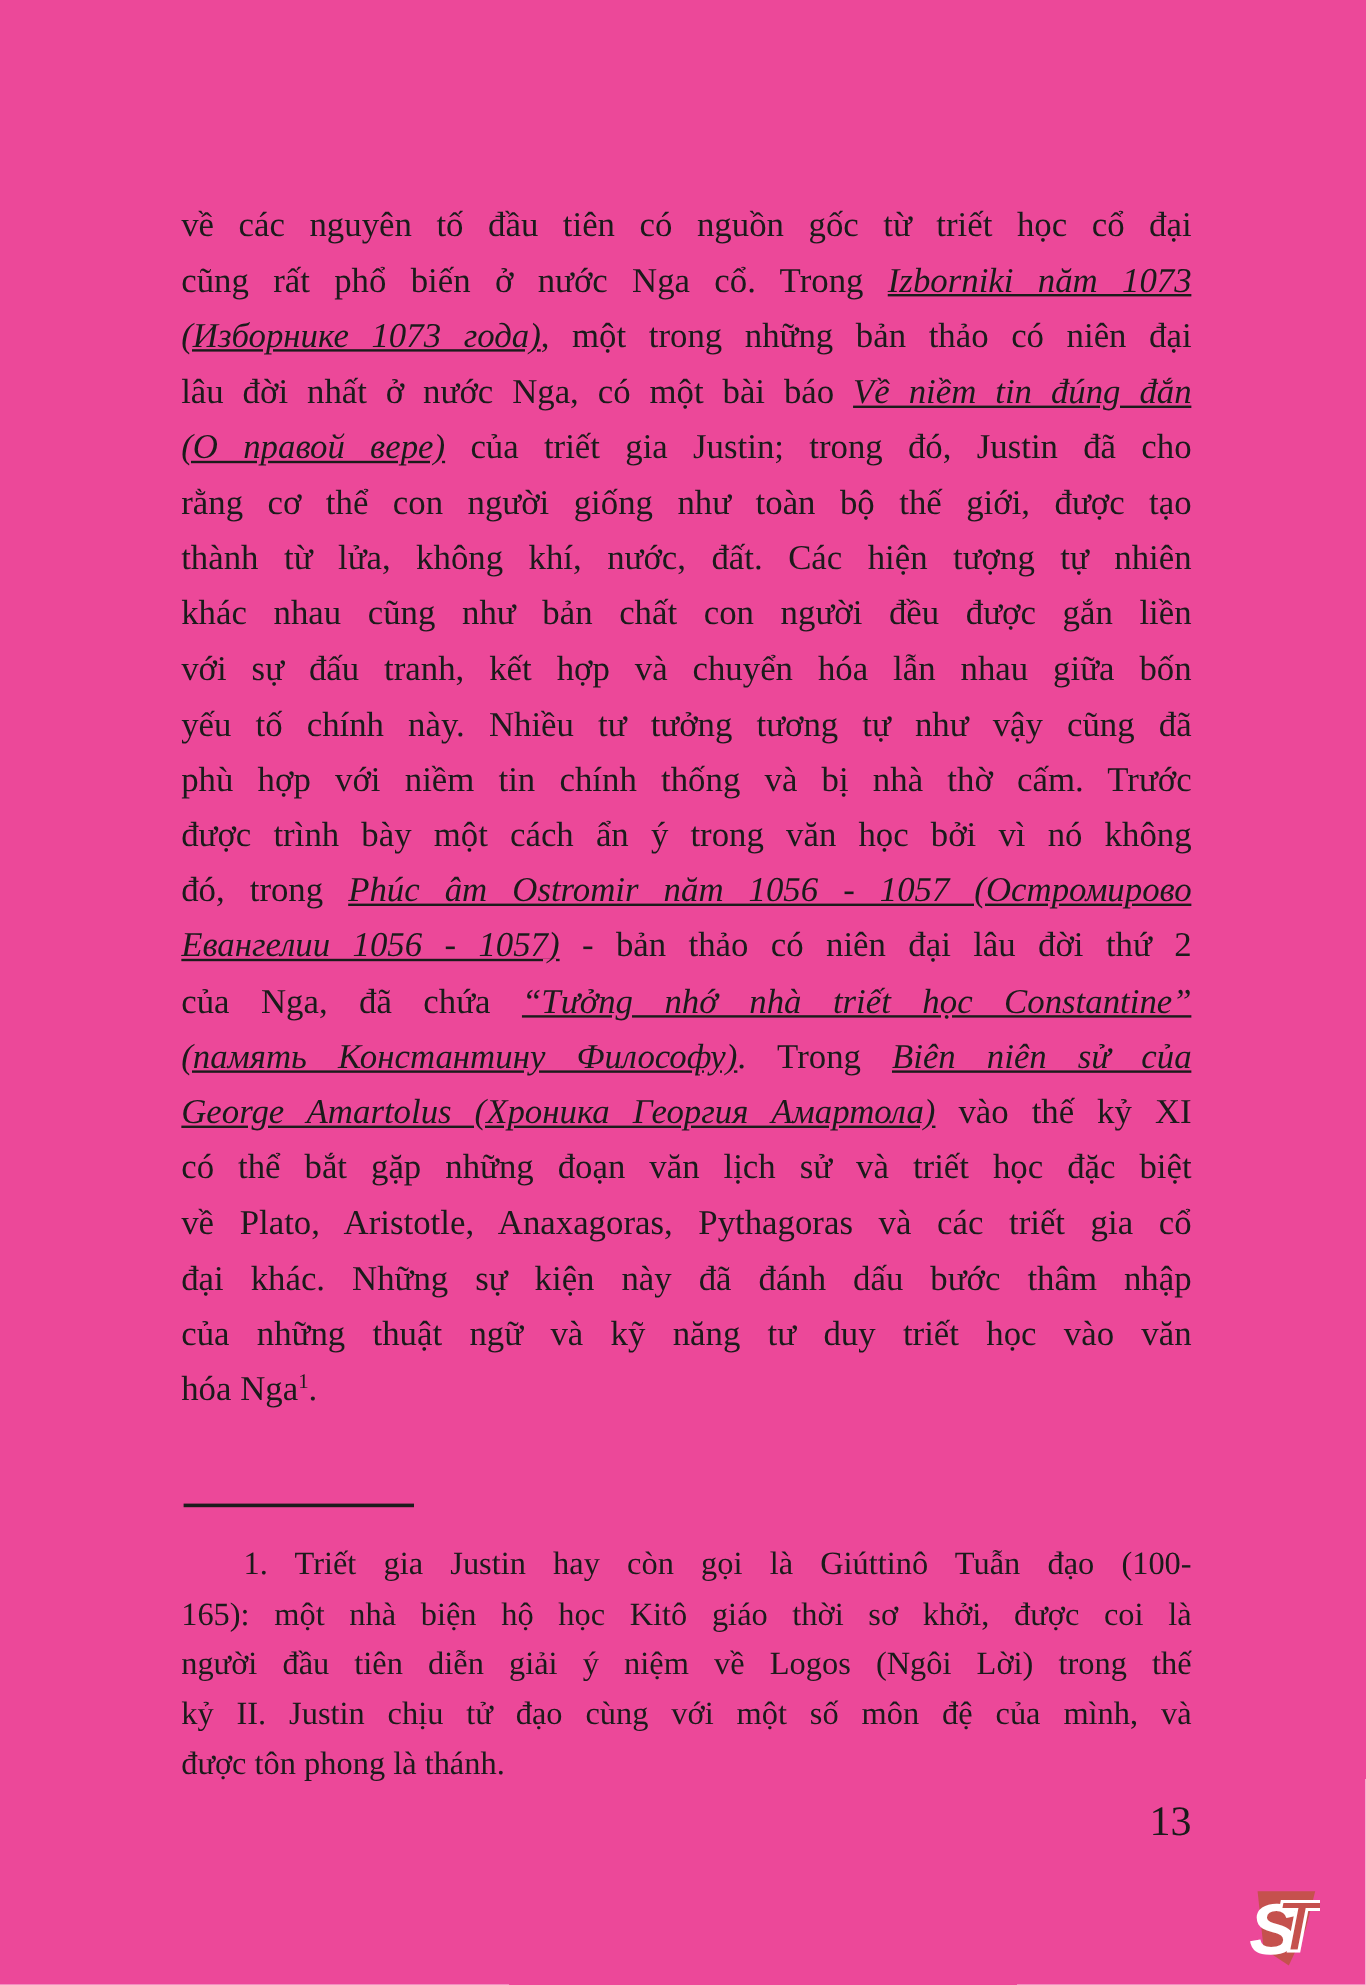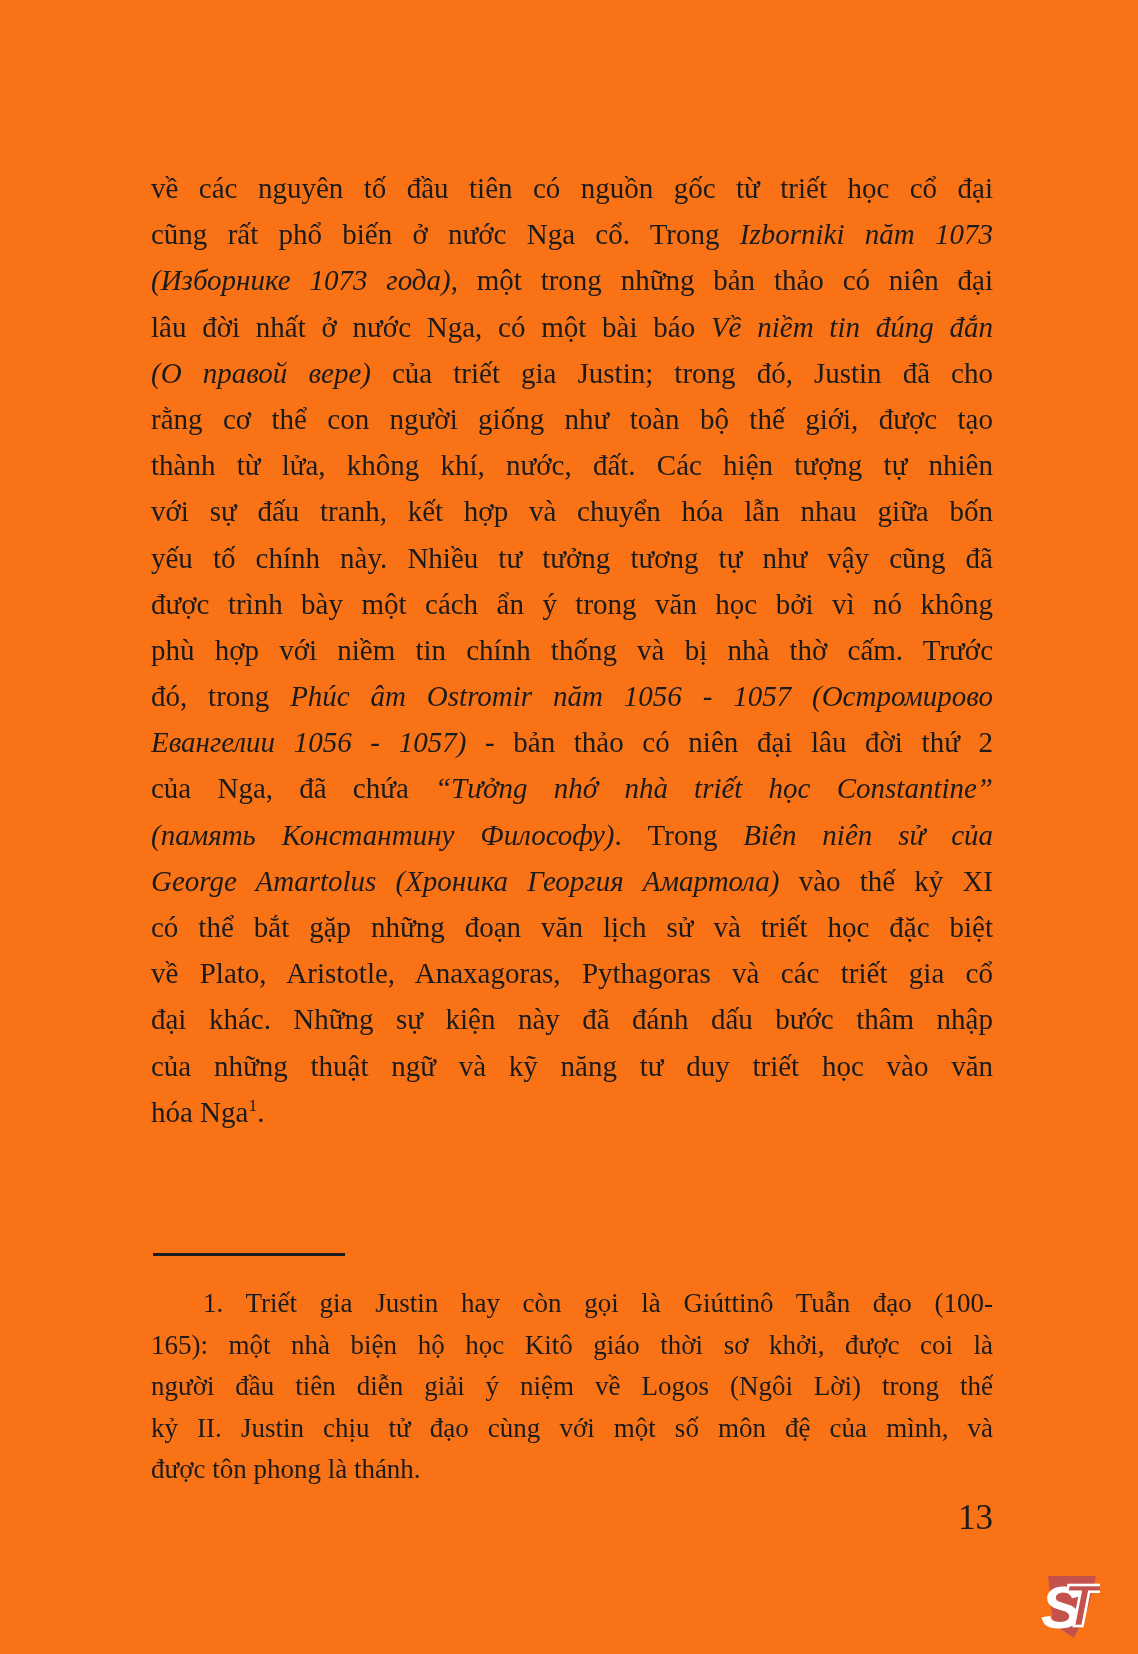--- a/index.html
+++ b/index.html
@@ -4,21 +4,21 @@
 <style>
   html, body {
     margin: 0;
     padding: 0;
     background: #ffffff;
   }
   .book-page {
     position: relative;
     width: 1138px;
     height: 1654px;
-    background: #f97316;
+    background: #ec4899;
     color: #1b1b1b;
     font-family: "Liberation Serif", "DejaVu Serif", serif;
     overflow: hidden;
   }
   .main-paragraph {
     position: absolute;
     left: 151px;
     top: 165px;
     width: 842px;
     font-size: 29px;
@@ -29,21 +29,21 @@
     overflow: hidden;
     text-align: justify;
     text-align-last: justify;
     text-justify: inter-word;
   }
   .line.no-justify {
     text-align: left;
     text-align-last: left;
   }
   .line.indent { text-indent: 52px; }
-  em { font-style: italic; }
+  em { font-style: italic; text-decoration: underline; }
   sup {
     font-size: 0.6em;
     vertical-align: super;
     line-height: 0;
   }
   .footnote-separator {
     position: absolute;
     left: 153px;
     top: 1253px;
     width: 192px;
@@ -93,24 +93,25 @@
 <div class="book-page">
 
   <div class="main-paragraph">
       <div class="line"><span>về các nguyên tố đầu tiên có nguồn gốc từ triết học cổ đại</span></div>
       <div class="line"><span>cũng rất phổ biến ở nước Nga cổ. Trong </span><em>Izborniki năm 1073</em></div>
       <div class="line"><em>(Изборнике 1073 года)</em><span>, một trong những bản thảo có niên đại</span></div>
       <div class="line"><span>lâu đời nhất ở nước Nga, có một bài báo </span><em>Về niềm tin đúng đắn</em></div>
       <div class="line"><em>(О правой вере)</em><span> của triết gia Justin; trong đó, Justin đã cho</span></div>
       <div class="line"><span>rằng cơ thể con người giống như toàn bộ thế giới, được tạo</span></div>
       <div class="line"><span>thành từ lửa, không khí, nước, đất. Các hiện tượng tự nhiên</span></div>
+      <div class="line"><span>khác nhau cũng như bản chất con người đều được gắn liền</span></div>
       <div class="line"><span>với sự đấu tranh, kết hợp và chuyển hóa lẫn nhau giữa bốn</span></div>
       <div class="line"><span>yếu tố chính này. Nhiều tư tưởng tương tự như vậy cũng đã</span></div>
+      <div class="line"><span>phù hợp với niềm tin chính thống và bị nhà thờ cấm. Trước</span></div>
       <div class="line"><span>được trình bày một cách ẩn ý trong văn học bởi vì nó không</span></div>
-      <div class="line"><span>phù hợp với niềm tin chính thống và bị nhà thờ cấm. Trước</span></div>
       <div class="line"><span>đó, trong </span><em>Phúc âm Ostromir năm 1056 - 1057 (Остромирово</em></div>
       <div class="line"><em>Евангелии 1056 - 1057)</em><span> - bản thảo có niên đại lâu đời thứ 2</span></div>
       <div class="line"><span>của Nga, đã chứa </span><em>“Tưởng nhớ nhà triết học Constantine”</em></div>
       <div class="line"><em>(память Константину Философу)</em><span>. Trong </span><em>Biên niên sử của</em></div>
       <div class="line"><em>George Amartolus (Хроника Георгия Амартола)</em><span> vào thế kỷ XI</span></div>
       <div class="line"><span>có thể bắt gặp những đoạn văn lịch sử và triết học đặc biệt</span></div>
       <div class="line"><span>về Plato, Aristotle, Anaxagoras, Pythagoras và các triết gia cổ</span></div>
       <div class="line"><span>đại khác. Những sự kiện này đã đánh dấu bước thâm nhập</span></div>
       <div class="line"><span>của những thuật ngữ và kỹ năng tư duy triết học vào văn</span></div>
       <div class="line no-justify"><span>hóa Nga</span><sup>1</sup><span>.</span></div>

